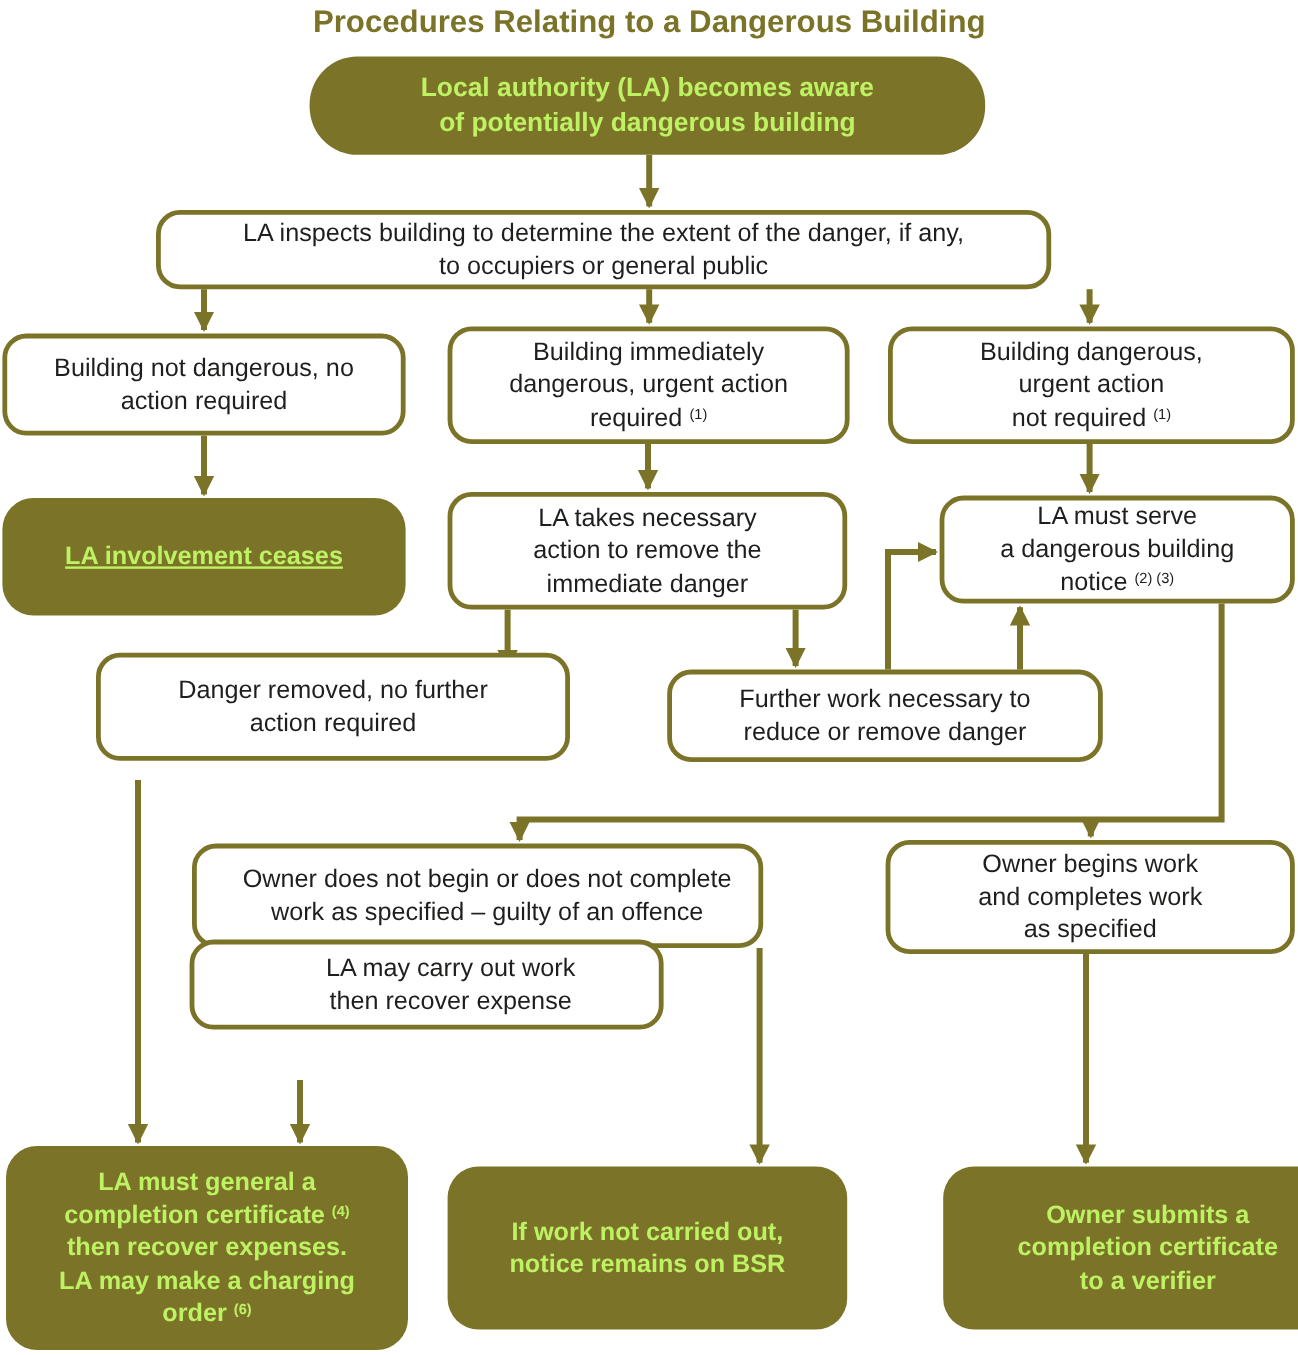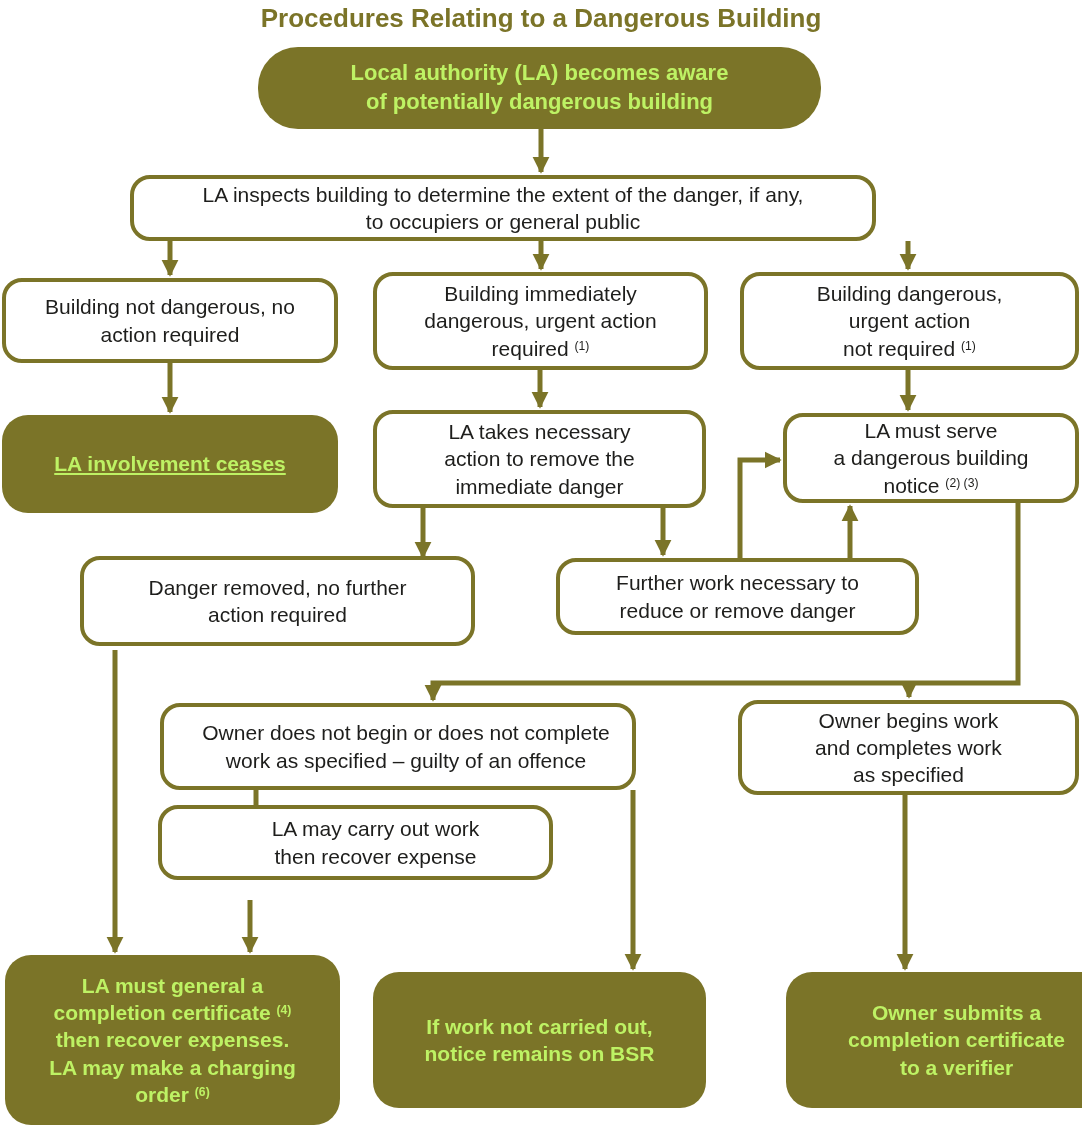--- a/index.html
+++ b/index.html
@@ -98,42 +98,42 @@
 action to remove the
 immediate danger</span>
   </div>
 
   <div class="node outlined" style="left:783px; top:413px; width:296px; height:90px;">
     <span class="txt"><span>LA must serve
 a dangerous building
 notice </span><sup class="fnote">(2) (3)</sup></span>
   </div>
 
-  <div class="node outlined" style="left:80px; top:556px; width:395px; height:90px;text-align:center;">
+  <div class="node outlined" style="left:80px; top:544px; width:395px; height:90px;text-align:center;">
     <span class="txt">Danger removed, no further
 action required</span>
   </div>
 
   <div class="node outlined" style="left:556px; top:558px; width:363px; height:77px;">
     <span class="txt">Further work necessary to
 reduce or remove danger</span>
   </div>
 
   <div class="node outlined" style="left:160px; top:703px; width:476px; height:87px;padding-left:16px;">
     <span class="txt">Owner does not begin or does not complete
 work as specified – guilty of an offence</span>
   </div>
 
   <div class="node outlined" style="left:738px; top:700px; width:341px; height:95px;">
     <span class="txt">Owner begins work
 and completes work
 as specified</span>
   </div>
 
-  <div class="node outlined" style="left:158px; top:805px; width:395px; height:75px;padding-left:40px;">
+  <div class="node outlined" style="left:158px; top:783px; width:395px; height:75px;padding-left:40px;">
     <span class="txt">LA may carry out work
 then recover expense</span>
   </div>
 
   <div class="node filled" style="left:5px; top:955px; width:335px; height:170px;">
     <span class="txt"><span>LA must general a
 completion certificate </span><sup class="fnote">(4)</sup><span>
 then recover expenses.
 LA may make a charging
 order </span><sup class="fnote">(6)</sup></span>

